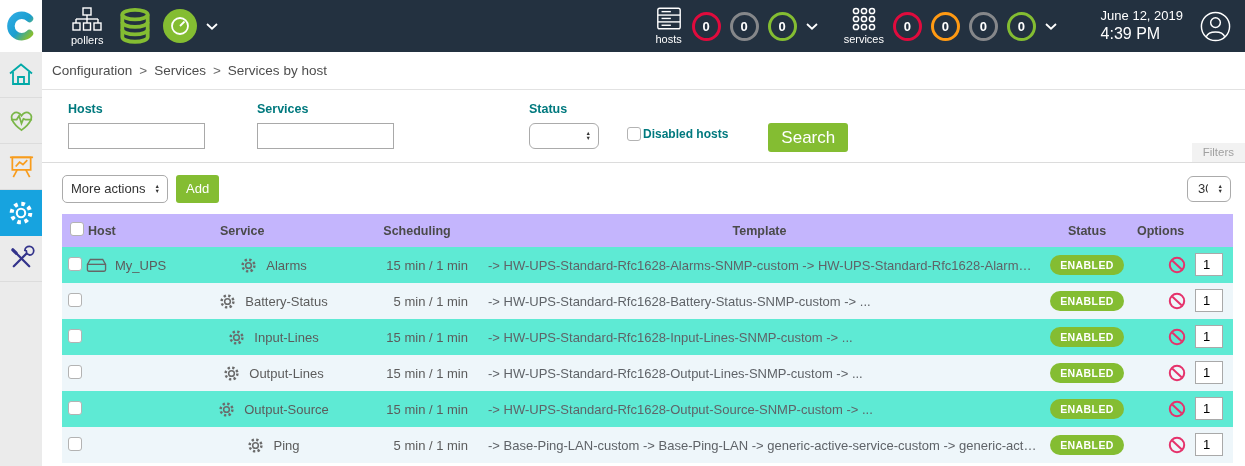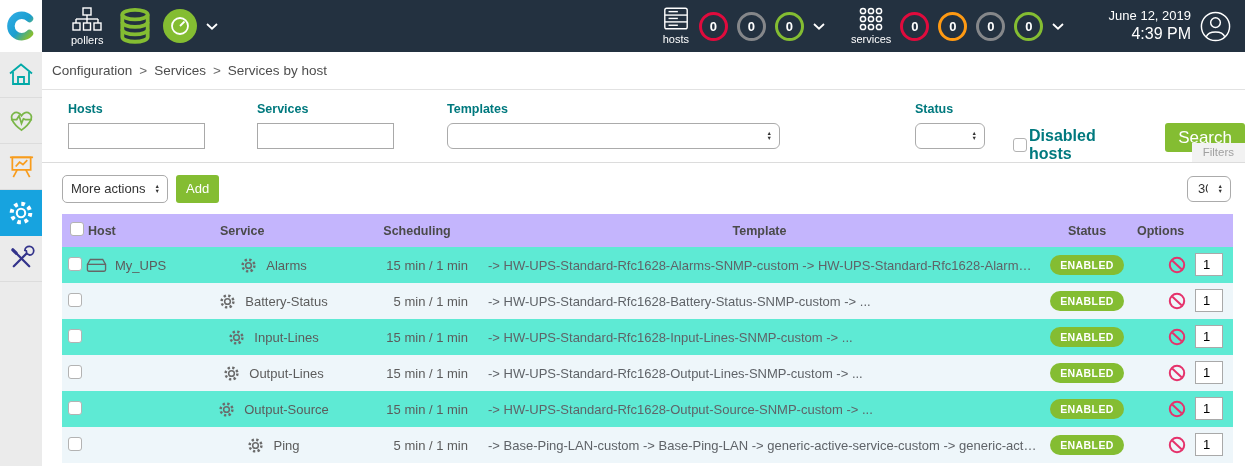--- a/index.html
+++ b/index.html
@@ -14,21 +14,21 @@
   .pollers { margin-left:29px; }
   .db-icon { margin-left:14px; display:flex; align-items:center; }
   .gauge-wrap { margin-left:10px; width:34px; height:34px; border-radius:50%; background:#84bd32; display:flex; align-items:center; justify-content:center; }
   .chev { margin-left:9px; display:flex; align-items:center; cursor:pointer; }
   .spacer1 { flex:10 1 0; } .spacer2 { flex:1 1 0; }
   .counter { width:29px; height:29px; border-radius:50%; border:3px solid #888; color:#fff;
              font-size:13px; font-weight:bold; display:flex; align-items:center; justify-content:center;
              margin-left:9px; cursor:pointer; }
   .status-cluster { display:flex; align-items:center; }
   .svc-cluster { margin-left:26px; }
-  .datetime { color:#fff; text-align:right; margin-right:8px; line-height:1.25; }
+  .datetime { color:#fff; text-align:left; margin-right:16px; line-height:1.25; }
   .datetime .d { font-size:13px; }
   .datetime .t { font-size:16px; }
   .user-wrap { margin-right:13px; display:flex; align-items:center; cursor:pointer; }
 
   
   .sidebar { position:absolute; left:0; top:52px; width:42px; height:414px; background:#ebebeb; }
   .side-item { width:42px; height:46px; display:flex; align-items:center; justify-content:center;
                border-bottom:1px solid #dcdcdc; cursor:pointer; }
   .side-item.selected { background:#17a3df; border-bottom:none; }
 
@@ -47,21 +47,21 @@
   .sel { position:relative; display:inline-block; }
   .sel::after { content:"▲\A▼"; white-space:pre; font-size:5.5px; line-height:5px; color:#333;
                 position:absolute; right:8px; top:50%; transform:translateY(-50%); pointer-events:none; }
   .sel select { appearance:none; -webkit-appearance:none; border:1px solid #ababab; border-radius:6px;
                 background:#fff; height:26px; font-size:13px; padding:0 22px 0 8px; color:#333; width:100%; }
   .g-services { margin-left:52px; } .g-templates { margin-left:53px; } .g-status { margin-left:135px; }
   .w-templates { width:333px; } .w-status { width:70px; }
   .disabled-wrap { display:flex; align-items:center; margin-left:28px; margin-top:25px; }
   .cb { appearance:none; -webkit-appearance:none; width:14px; height:14px; border:1px solid #b3b3b3;
         border-radius:3px; background:#fff; cursor:pointer; flex:0 0 14px; }
-  .disabled-label { color:#00797e; font-weight:bold; font-size:16px; margin-left:2px; cursor:pointer; }
+  .disabled-label { color:#00797e; font-weight:bold; font-size:12px; margin-left:2px; cursor:pointer; }
   .btn { background:#84bd32; color:#fff; border:none; border-radius:3px; cursor:pointer; }
   .search-btn { margin-left:40px; margin-top:21px; height:29px; padding:0 13px; font-size:17px; }
   .filters-tab { position:absolute; right:0; bottom:0; background:#f2f2f2; color:#a0a0a0;
                  font-size:11.5px; padding:3px 11px 4px; cursor:pointer; }
 
   .toolbar-row { height:51px; display:flex; align-items:center; padding:0 14px 0 20px; }
   .more-actions { width:106px; } .more-actions select { border-radius:5px; height:28px; }
   .add-btn { margin-left:8px; height:28px; padding:0 10px; font-size:13px; }
   .perpage { margin-left:auto; width:44px; } .perpage select { height:26px; padding-left:10px; }
 
@@ -265,26 +265,20 @@
 
   <div class="filter-panel">
     <div class="fgroup">
       <span class="flabel">Hosts</span>
       <input class="ftext" type="text" value="" style="">
     </div>
     <div class="fgroup g-services">
       <span class="flabel">Services</span>
       <input class="ftext" type="text" value="" style="">
     </div>
-    <div class="fgroup g-templates">
-      <span class="flabel">Templates</span>
-      <span class="sel w-templates"><select>
-        <option></option>
-      </select></span>
-    </div>
     <div class="fgroup g-status">
       <span class="flabel">Status</span>
       <span class="sel w-status"><select>
         <option></option>
       </select></span>
     </div>
     <div class="disabled-wrap">
       <input class="cb" type="checkbox" style="">
       <span class="disabled-label">Disabled hosts</span>
     </div>

